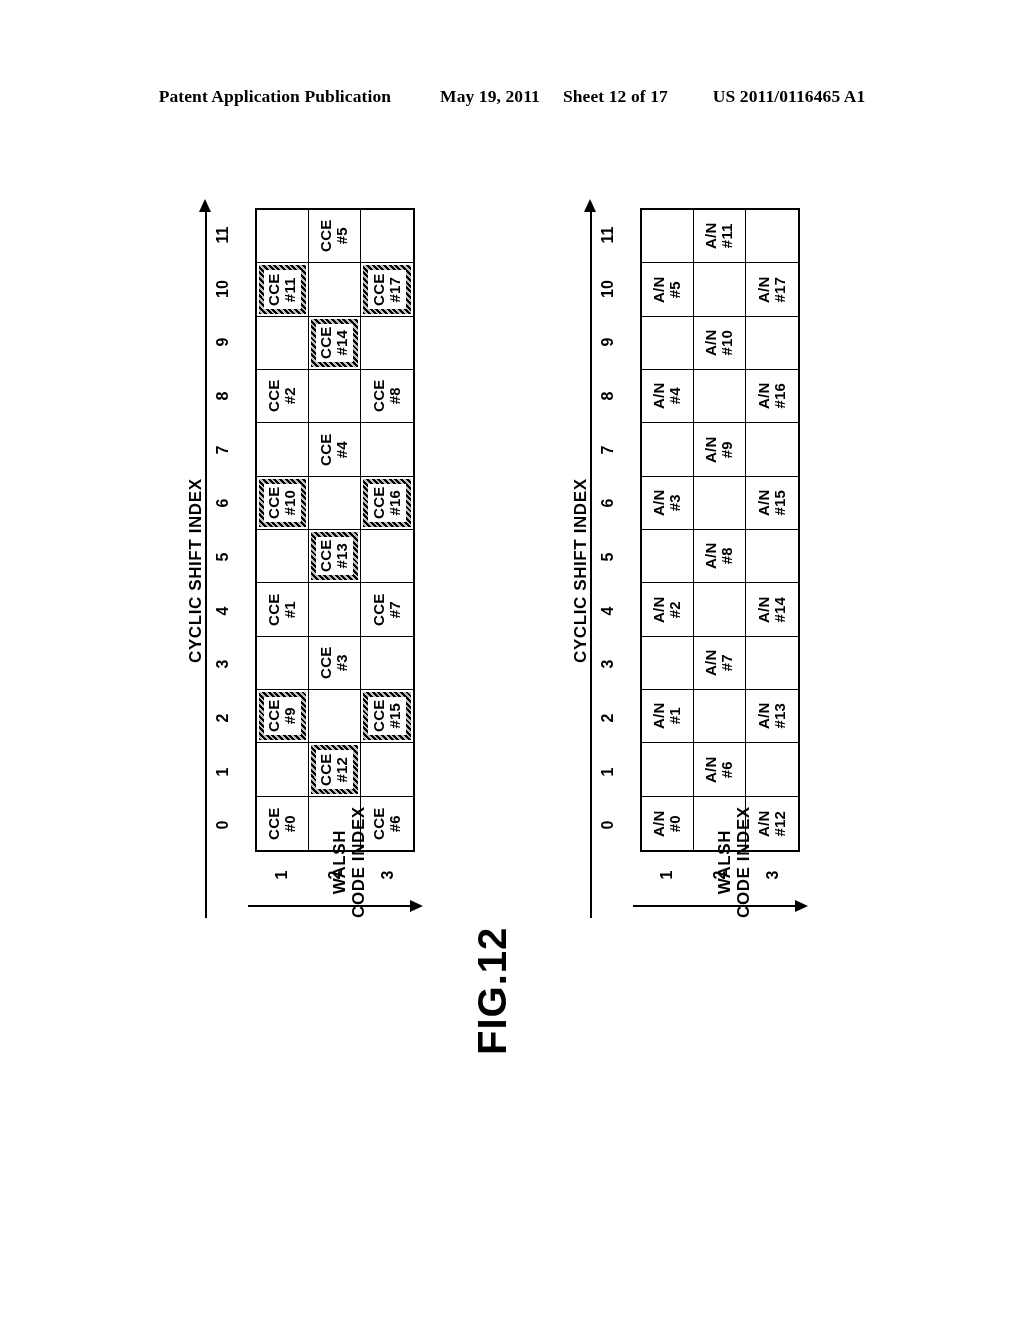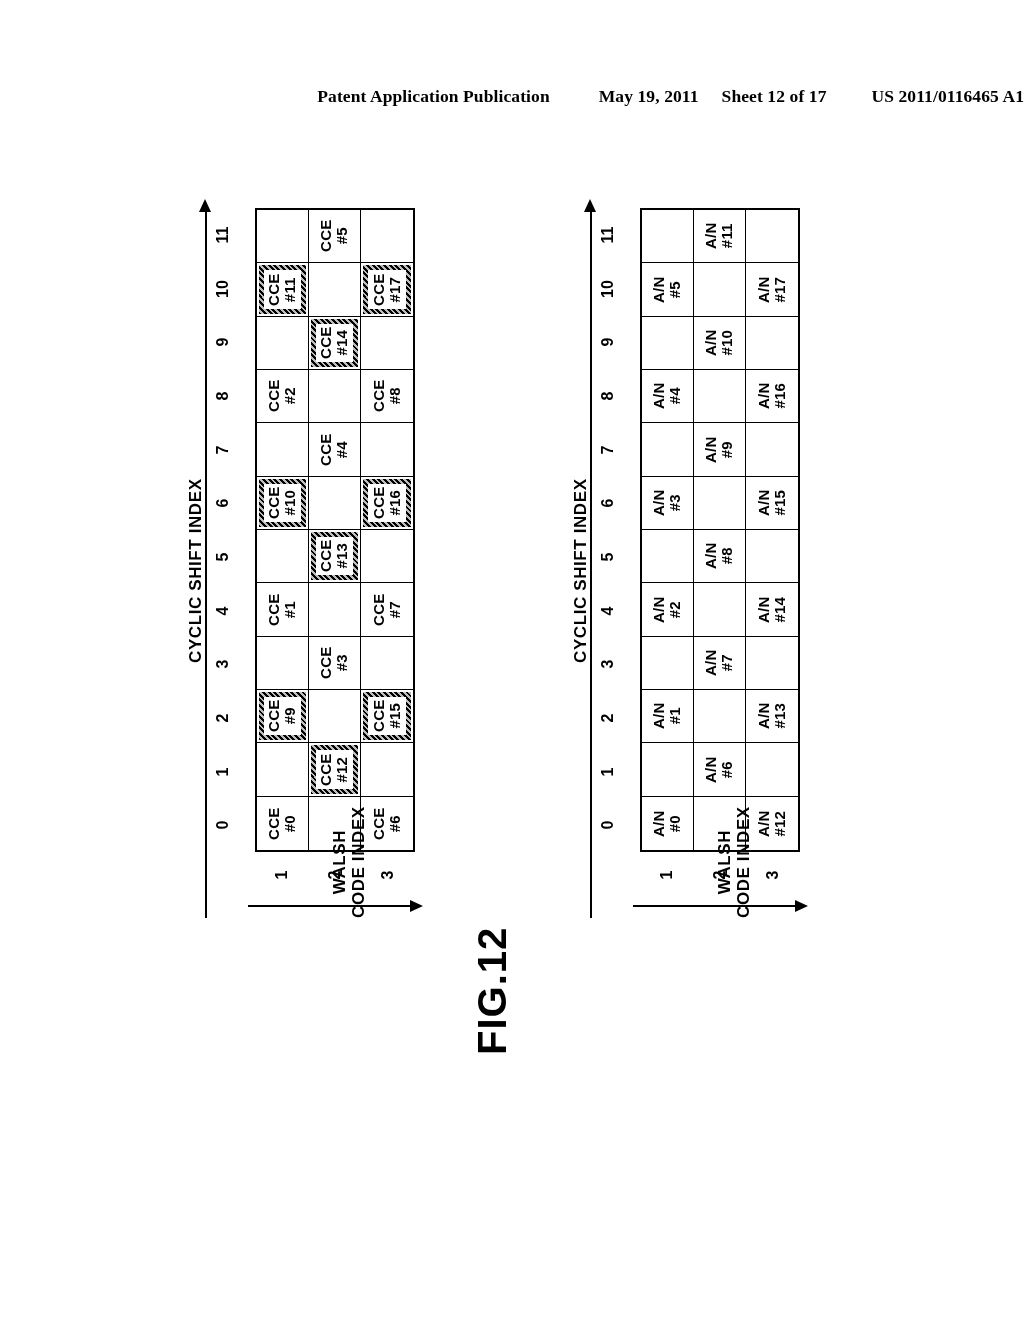--- a/index.html
+++ b/index.html
@@ -8,21 +8,21 @@
     background:#ffffff;
     font-family:"Liberation Sans", sans-serif;
     color:#000;
     position:relative;
     overflow:hidden;
   }
   
   .pat-header{
     position:absolute;
     top:86px;left:0;right:0;
-    text-align:right;
+    text-align:center;
     font-family:"Liberation Serif", serif;
     font-weight:bold;
     font-size:17.5px;
     letter-spacing:.1px;
     white-space:nowrap;
   }
   .pat-header span{display:inline-block;vertical-align:baseline;}
   .hdr-gap-a{width:40px;}
   .hdr-gap-b{width:14px;}
   .hdr-gap-c{width:36px;}

